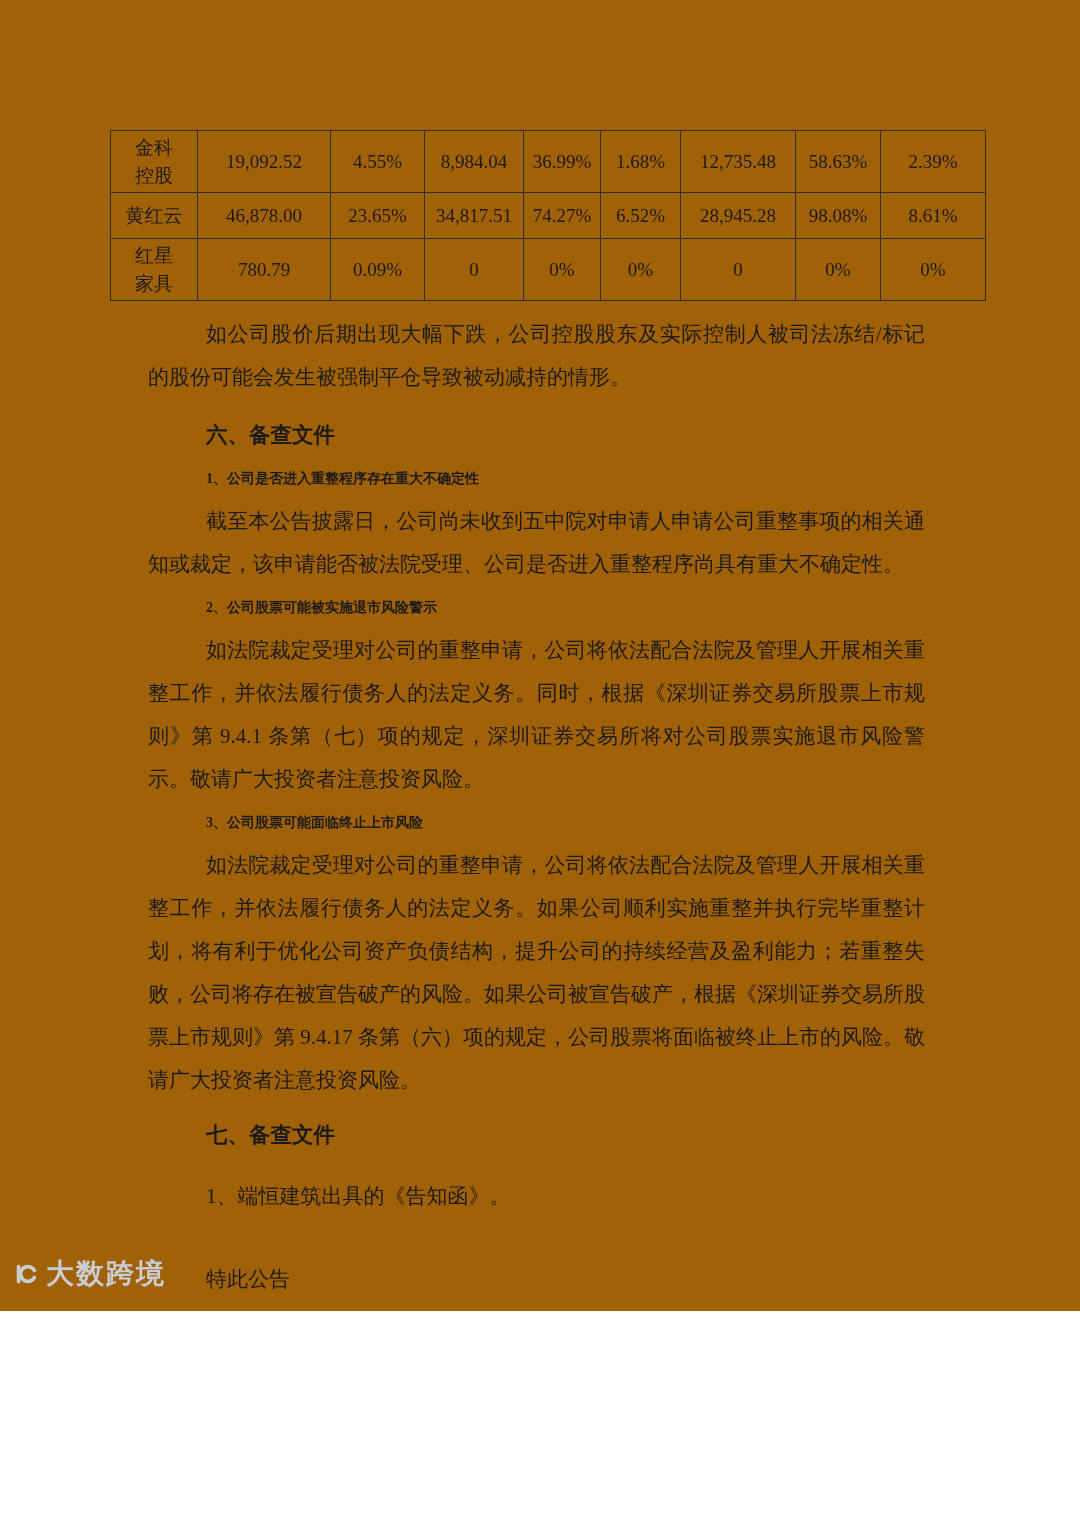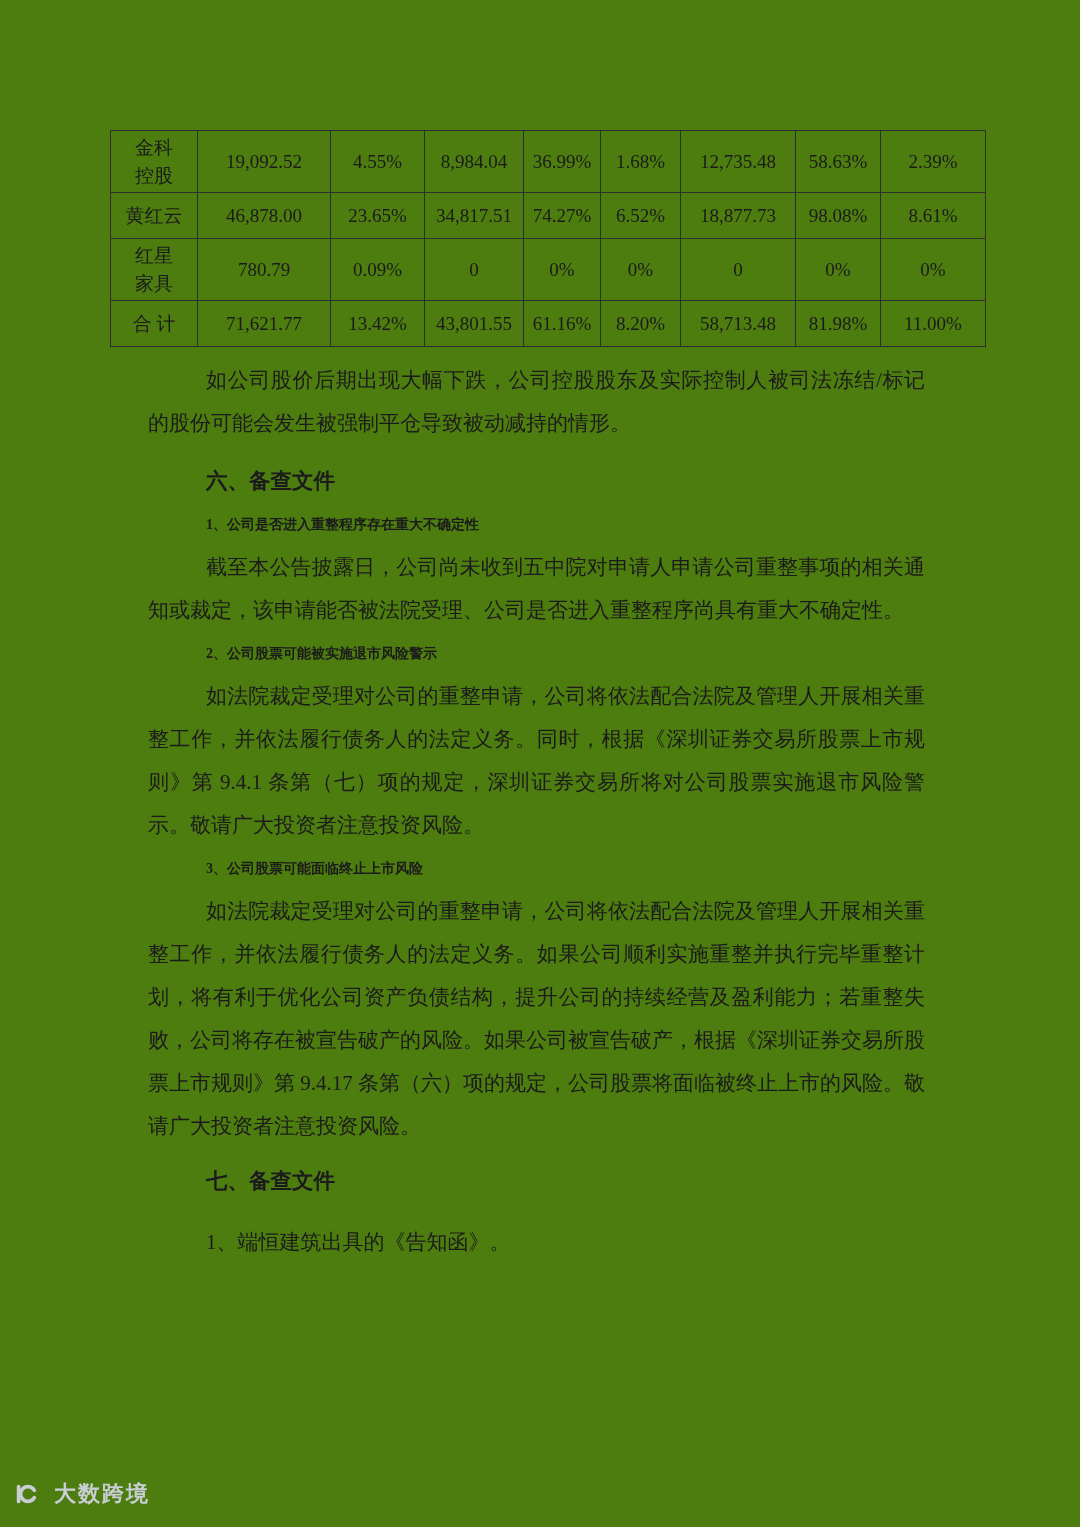--- a/index.html
+++ b/index.html
@@ -1,22 +1,22 @@
 <!DOCTYPE html>
 <html><head>
 <meta charset="utf-8">
 <style>
   * { box-sizing: border-box; }
   html, body { margin: 0; padding: 0; background: #ffffff; }
   .page {
     position: relative;
     width: 1080px;
-    height: 1527px;
+    height: 1311px;
     margin: 0 auto;
-    background: #4d7c0f;
+    background: #a16207;
     overflow: hidden;
     font-family: "Liberation Serif", "DejaVu Serif", serif;
     color: #1b1b1b;
   }
   .content { padding: 130px 95px 0 110px; }
 
   
   table.sh-table {
     width: 875px;
     border-collapse: collapse;
@@ -65,25 +65,25 @@
   .mt-close { margin-top: 40px !important; }
   .mt-seven { margin-top: 12px !important; }
 
   
   .watermark {
     position: absolute;
     left: 14px;
     bottom: 18px;
     display: flex;
     align-items: center;
-    gap: 16px;
+    gap: 8px;
     color: #c9ced4;
     font-family: "Liberation Sans", sans-serif;
     font-weight: bold;
-    font-size: 22px;
+    font-size: 28px;
     letter-spacing: 2px;
     user-select: none;
   }
   .wm-icon { display: inline-flex; align-items: center; }
 </style>
 </head>
 <body>
 
 <div class="page">
   <div class="content">
@@ -113,46 +113,35 @@
           <td>58.63%</td>
           <td>2.39%</td>
         </tr>
         <tr>
           <td class="c-name">黄红云</td>
           <td>46,878.00</td>
           <td>23.65%</td>
           <td>34,817.51</td>
           <td>74.27%</td>
           <td>6.52%</td>
-          <td>18,877.73</td>
+          <td>28,945.28</td>
           <td>98.08%</td>
           <td>8.61%</td>
         </tr>
         <tr>
           <td class="c-name">红星
 家具</td>
           <td>780.79</td>
           <td>0.09%</td>
           <td>0</td>
           <td>0%</td>
           <td>0%</td>
           <td>0</td>
           <td>0%</td>
           <td>0%</td>
-        </tr>
-        <tr>
-          <td class="c-name">合 计</td>
-          <td>71,621.77</td>
-          <td>13.42%</td>
-          <td>43,801.55</td>
-          <td>61.16%</td>
-          <td>8.20%</td>
-          <td>58,713.48</td>
-          <td>81.98%</td>
-          <td>11.00%</td>
         </tr>
       </tbody>
     </table>
 
     <div class="text-block">
       <p class="para">如公司股价后期出现大幅下跌，公司控股股东及实际控制人被司法冻结/标记的股份可能会发生被强制平仓导致被动减持的情形。</p>
 
       <h2 class="section">六、备查文件</h2>
 
       <h3 class="sub">1、公司是否进入重整程序存在重大不确定性</h3>
@@ -161,20 +150,21 @@
       <h3 class="sub">2、公司股票可能被实施退市风险警示</h3>
       <p class="para">如法院裁定受理对公司的重整申请，公司将依法配合法院及管理人开展相关重整工作，并依法履行债务人的法定义务。同时，根据《深圳证券交易所股票上市规则》第 9.4.1 条第（七）项的规定，深圳证券交易所将对公司股票实施退市风险警示。敬请广大投资者注意投资风险。</p>
 
       <h3 class="sub">3、公司股票可能面临终止上市风险</h3>
       <p class="para">如法院裁定受理对公司的重整申请，公司将依法配合法院及管理人开展相关重整工作，并依法履行债务人的法定义务。如果公司顺利实施重整并执行完毕重整计划，将有利于优化公司资产负债结构，提升公司的持续经营及盈利能力；若重整失败，公司将存在被宣告破产的风险。如果公司被宣告破产，根据《深圳证券交易所股票上市规则》第 9.4.17 条第（六）项的规定，公司股票将面临被终止上市的风险。敬请广大投资者注意投资风险。</p>
 
       <h2 class="section mt-seven">七、备查文件</h2>
 
       <p class="para mt-file">1、端恒建筑出具的《告知函》。</p>
 
+      <p class="para mt-close">特此公告</p>
     </div>
   </div>
 
   <div class="watermark">
     <span class="wm-icon">
       <svg width="24" height="24" viewBox="0 0 26 26" aria-hidden="true">
         <path d="M5 5 L5 21" stroke="#c9ced4" stroke-width="4" fill="none" stroke-linecap="round"></path>
         <path d="M22 9 A8 8 0 1 0 22 17" stroke="#c9ced4" stroke-width="4" fill="none" stroke-linecap="round"></path>
       </svg>
     </span>

